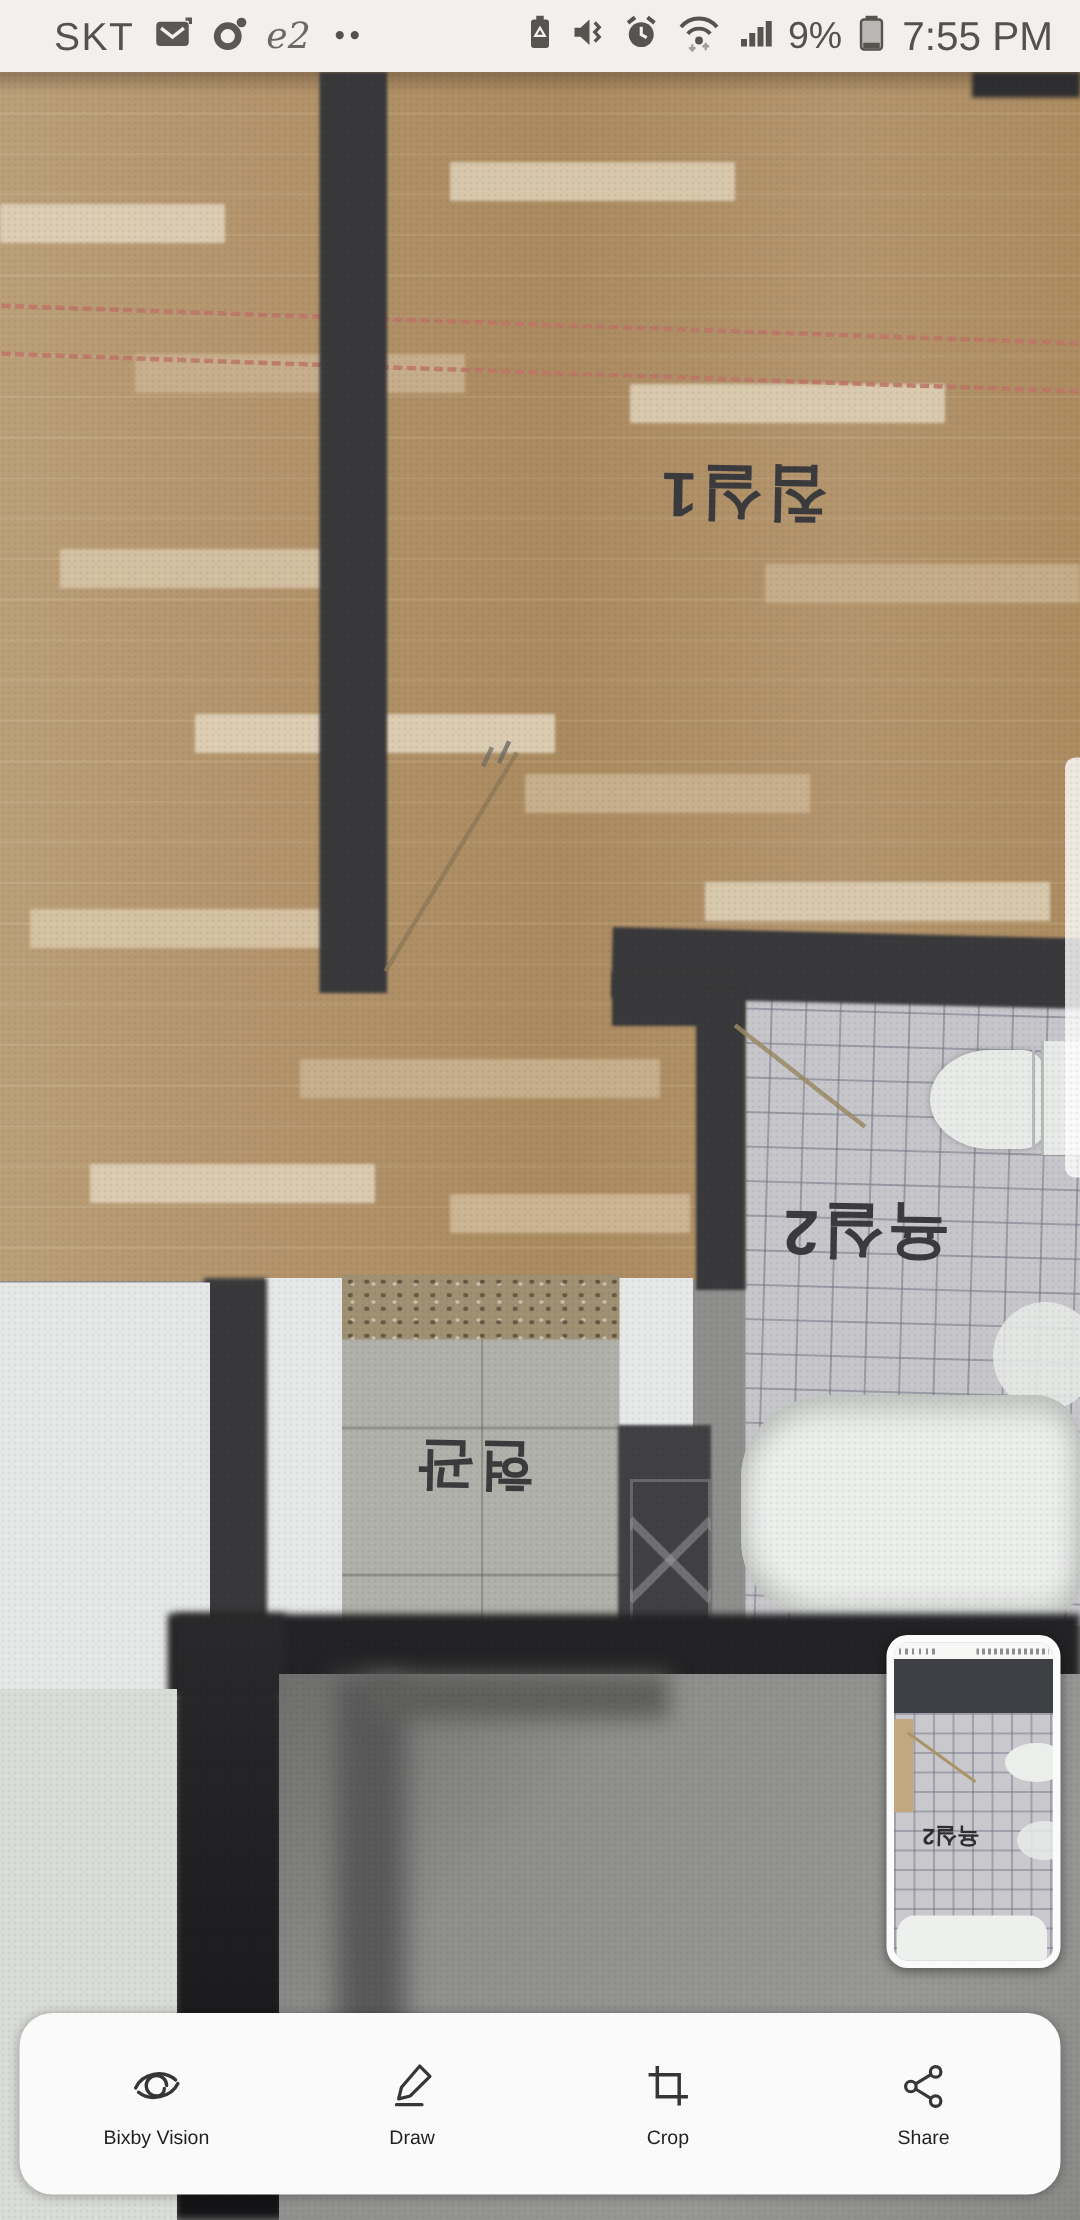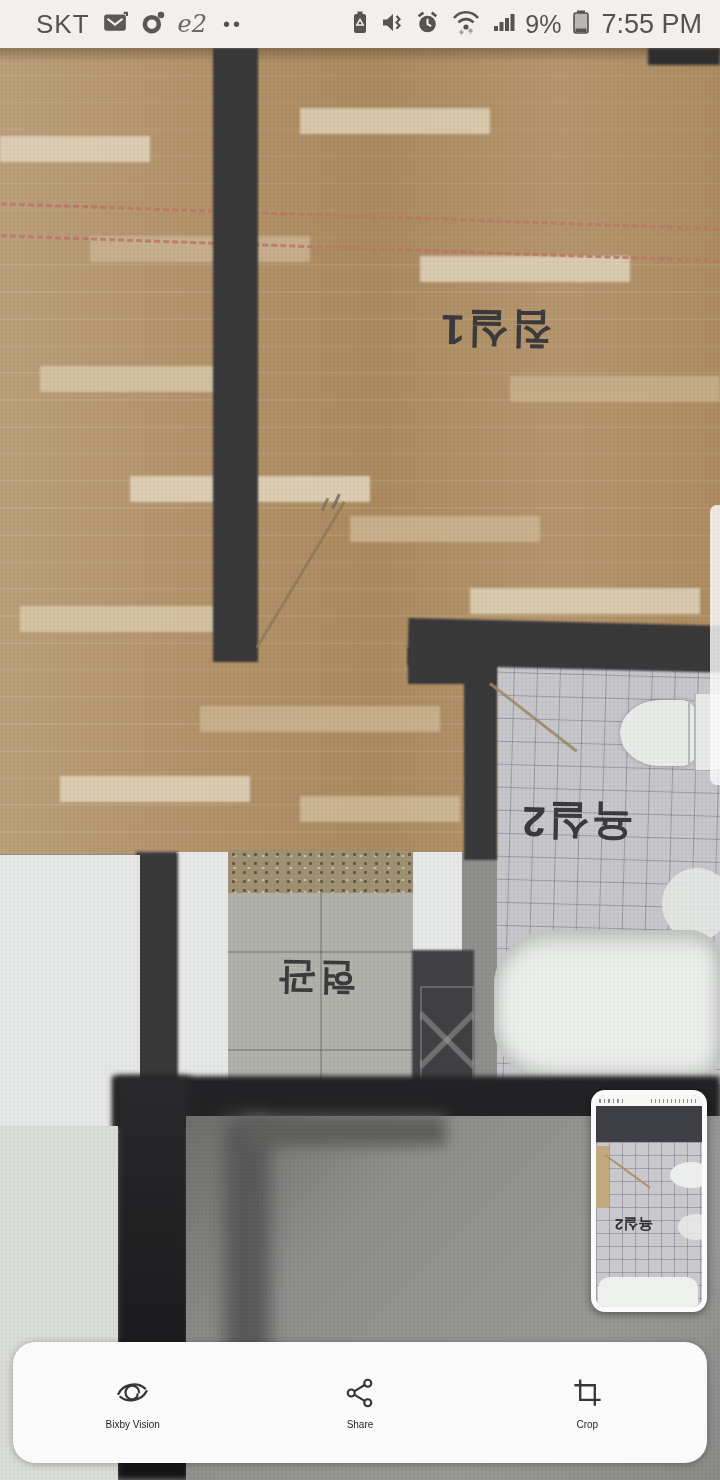--- a/index.html
+++ b/index.html
@@ -116,21 +116,21 @@
   .t-toilet{position:absolute;right:-10px;top:20px;width:42px;height:26px;background:#eceeec;border-radius:50%;}
   .t-blob2{position:absolute;right:-12px;top:72px;width:36px;height:26px;background:#e9ebe9;border-radius:50%;opacity:.85;}
   .t-label{position:absolute;left:38px;top:82px;transform:translate(-50%,-50%) rotate(181deg);
     font-size:15px;font-weight:bold;color:#2e2e30;white-space:nowrap;}
   .t-tub{position:absolute;left:2px;bottom:0;width:94%;height:30px;background:#eef0ee;border-radius:12px 12px 3px 3px;}
 
   
   .toolbar{position:absolute;left:13px;top:1342px;width:694px;height:121px;background:#fafafa;border-radius:22px;
     box-shadow:0 1px 7px rgba(0,0,0,.3);display:flex;align-items:center;justify-content:space-around;z-index:70;padding:0 6px;box-sizing:border-box;}
   .tb-item{display:flex;flex-direction:column;align-items:center;gap:9px;min-width:100px;cursor:pointer;}
-  .tb-label{font-size:10px;color:#1f1f1f;white-space:nowrap;}
+  .tb-label{font-size:13px;color:#1f1f1f;white-space:nowrap;}
   .tb-icon svg{display:block;}
 </style>
 </head>
 <body>
 
 <div class="screen">
 
   <div class="status-bar">
     <div class="sb-left">
       <span class="sb-carrier">SKT</span>
@@ -294,34 +294,43 @@
         <svg width="35" height="35" viewBox="0 0 36 36" fill="none" stroke="#363636" stroke-width="2.3" stroke-linecap="round">
           <path d="M3.5 19.5 C 8 9.5, 22.5 6.5, 31 14"></path>
           <path d="M32.5 16.5 C 28 26, 13.5 29, 5.5 22.5"></path>
           <path d="M24.8 17.8 A 7 7 0 1 0 18 25 A 5 5 0 0 0 23.2 19.8"></path>
         </svg>
       </span>
       <span class="tb-label">Bixby Vision</span>
     </div>
     <div class="tb-item">
       <span class="tb-icon">
+        <svg width="35" height="35" viewBox="0 0 36 36" fill="none" stroke="#363636" stroke-width="2.2" stroke-linejoin="round">
+          <path d="M23.5 4.5 L30.5 11.5 L17 25 L9 27 L11 19 Z"></path>
+          <path d="M7.5 31 H25" stroke-linecap="round"></path>
+        </svg>
+      </span>
+      <span class="tb-label">Draw</span>
+    </div>
+    <div class="tb-item">
+      <span class="tb-icon">
+        <svg width="35" height="35" viewBox="0 0 36 36" fill="none" stroke="#363636" stroke-width="2.4">
+          <path d="M10.5 4.5 V25.5 H31.5"></path>
+            <path d="M4.5 10.5 H25.5 V31.5"></path>
+        </svg>
+      </span>
+      <span class="tb-label">Crop</span>
+    </div>
+    <div class="tb-item">
+      <span class="tb-icon">
         <svg width="35" height="35" viewBox="0 0 36 36" fill="none" stroke="#363636" stroke-width="2.2">
           <circle cx="26.5" cy="8.5" r="3.6"></circle>
             <circle cx="9.5" cy="18.5" r="3.6"></circle>
             <circle cx="26.5" cy="28.5" r="3.6"></circle>
           <path d="M13 16.6 L23.2 10.3"></path>
             <path d="M13 20.4 L23.2 26.7"></path>
         </svg>
       </span>
       <span class="tb-label">Share</span>
     </div>
-    <div class="tb-item">
-      <span class="tb-icon">
-        <svg width="35" height="35" viewBox="0 0 36 36" fill="none" stroke="#363636" stroke-width="2.4">
-          <path d="M10.5 4.5 V25.5 H31.5"></path>
-            <path d="M4.5 10.5 H25.5 V31.5"></path>
-        </svg>
-      </span>
-      <span class="tb-label">Crop</span>
-    </div>
   </div>
 
 </div>
 
 </body></html>

